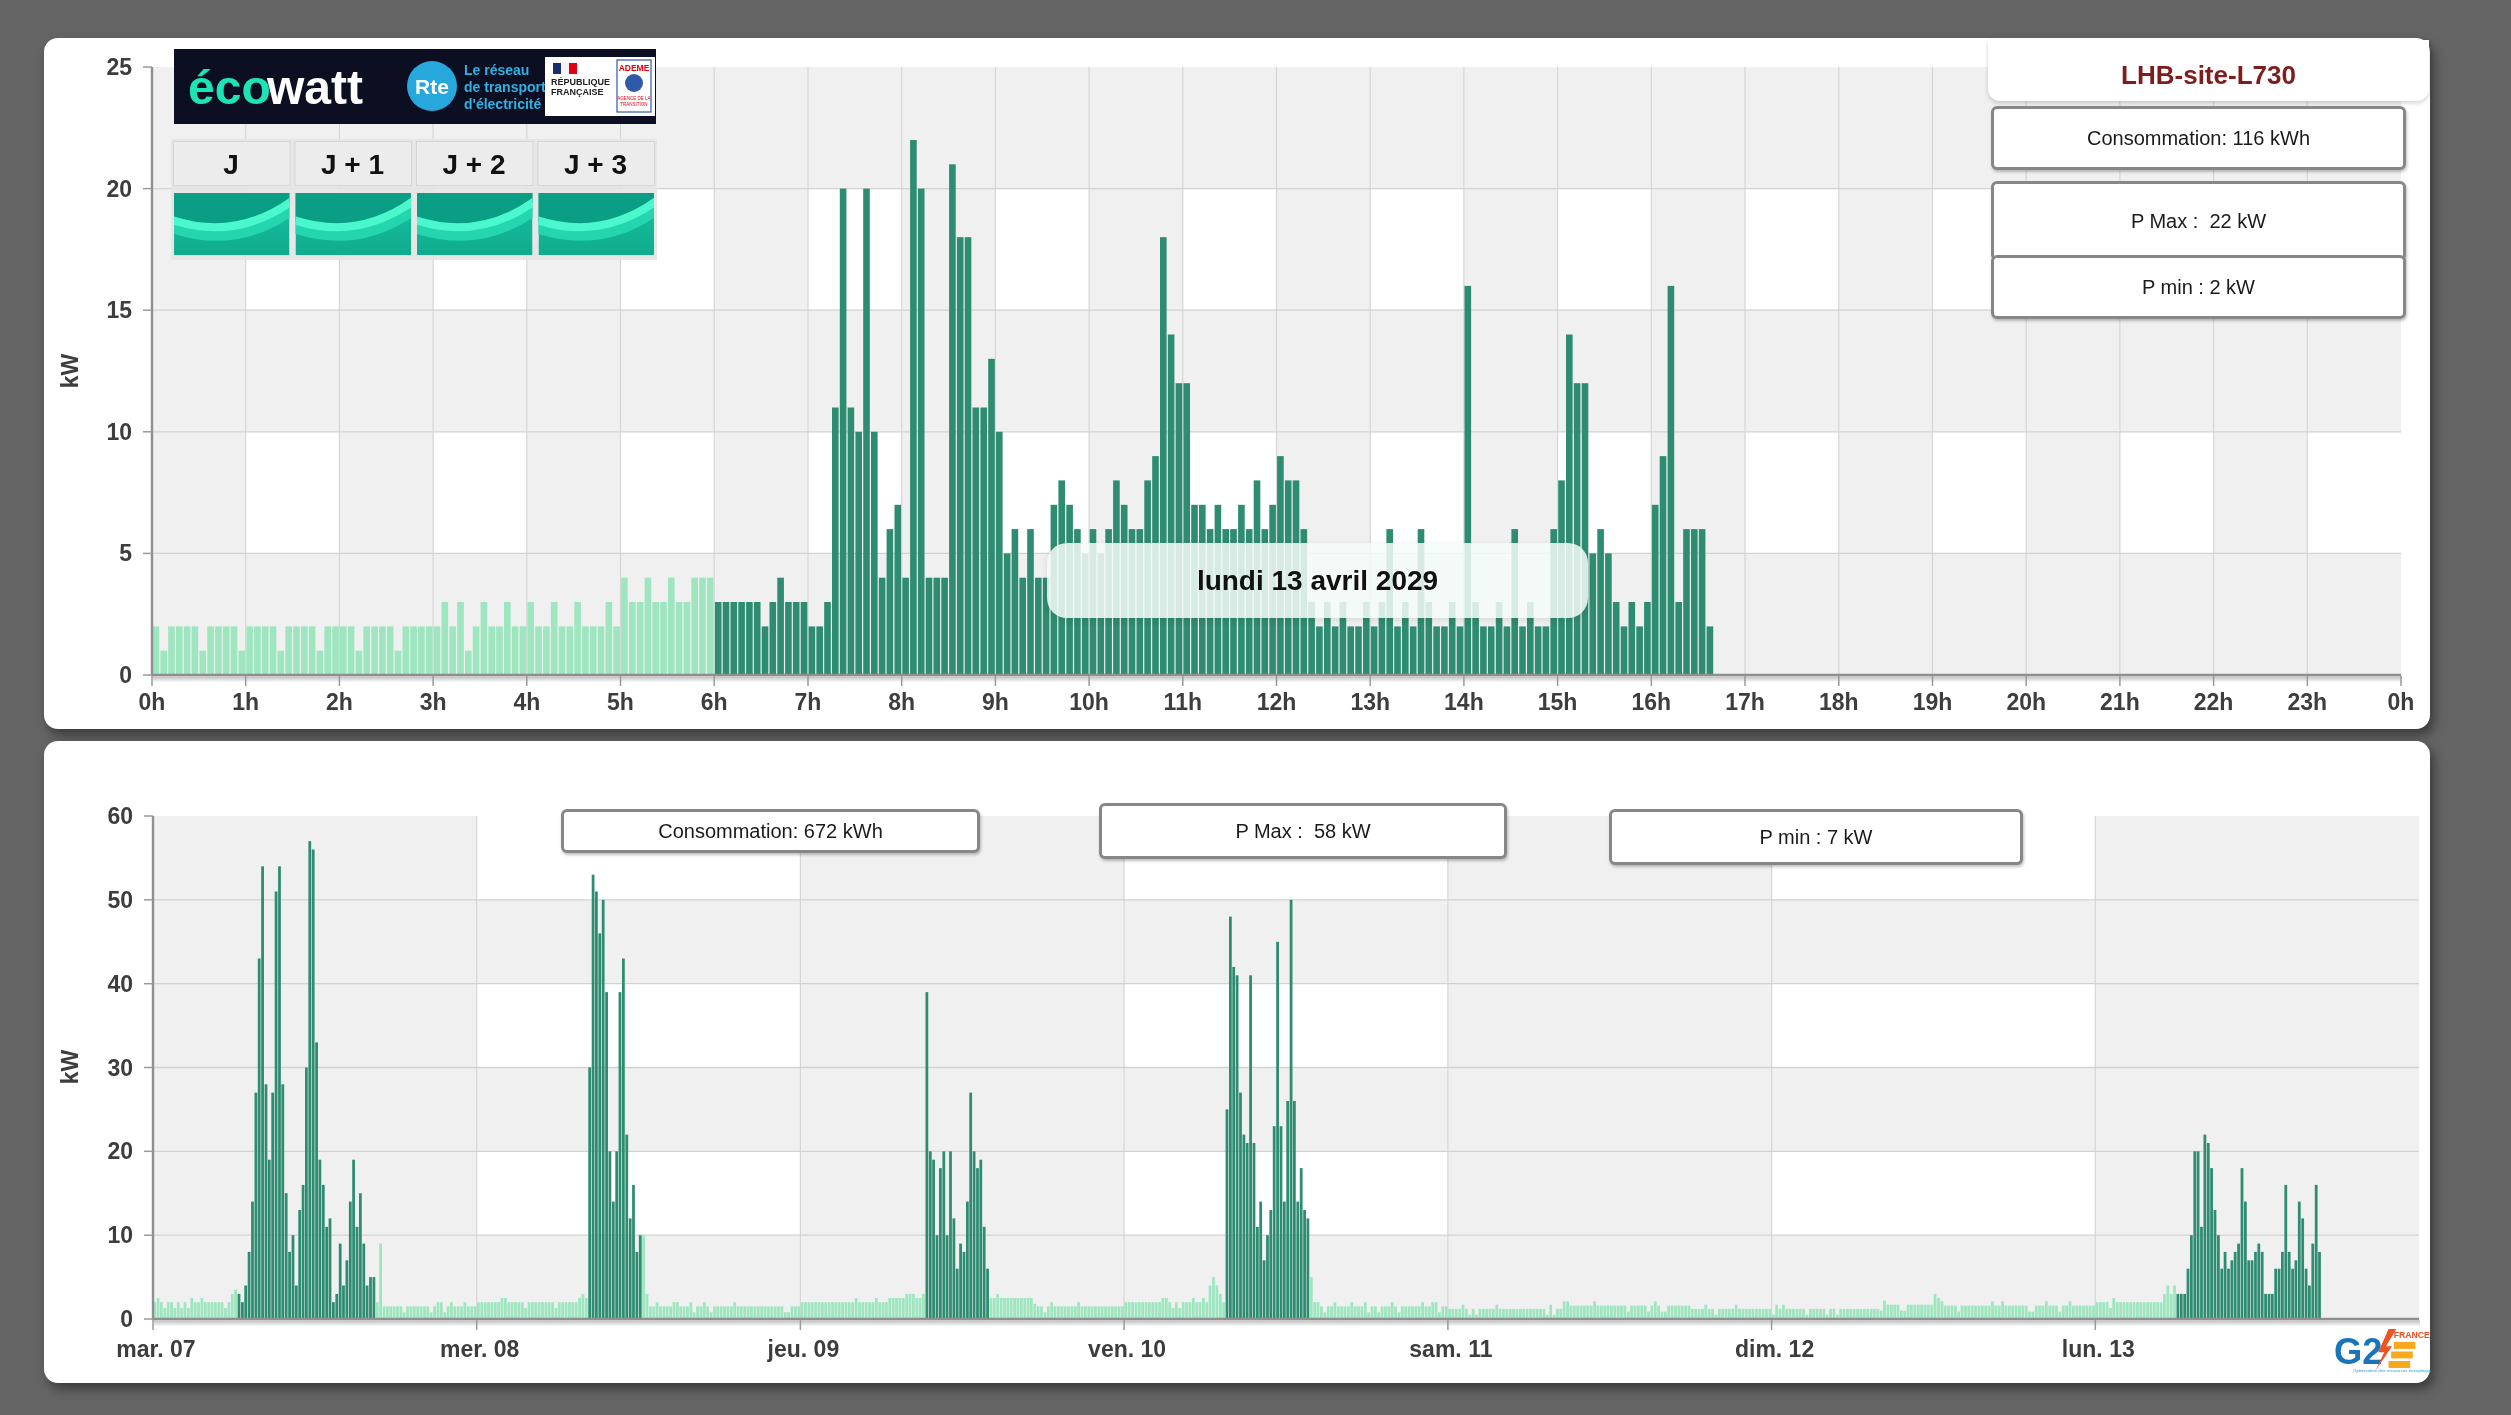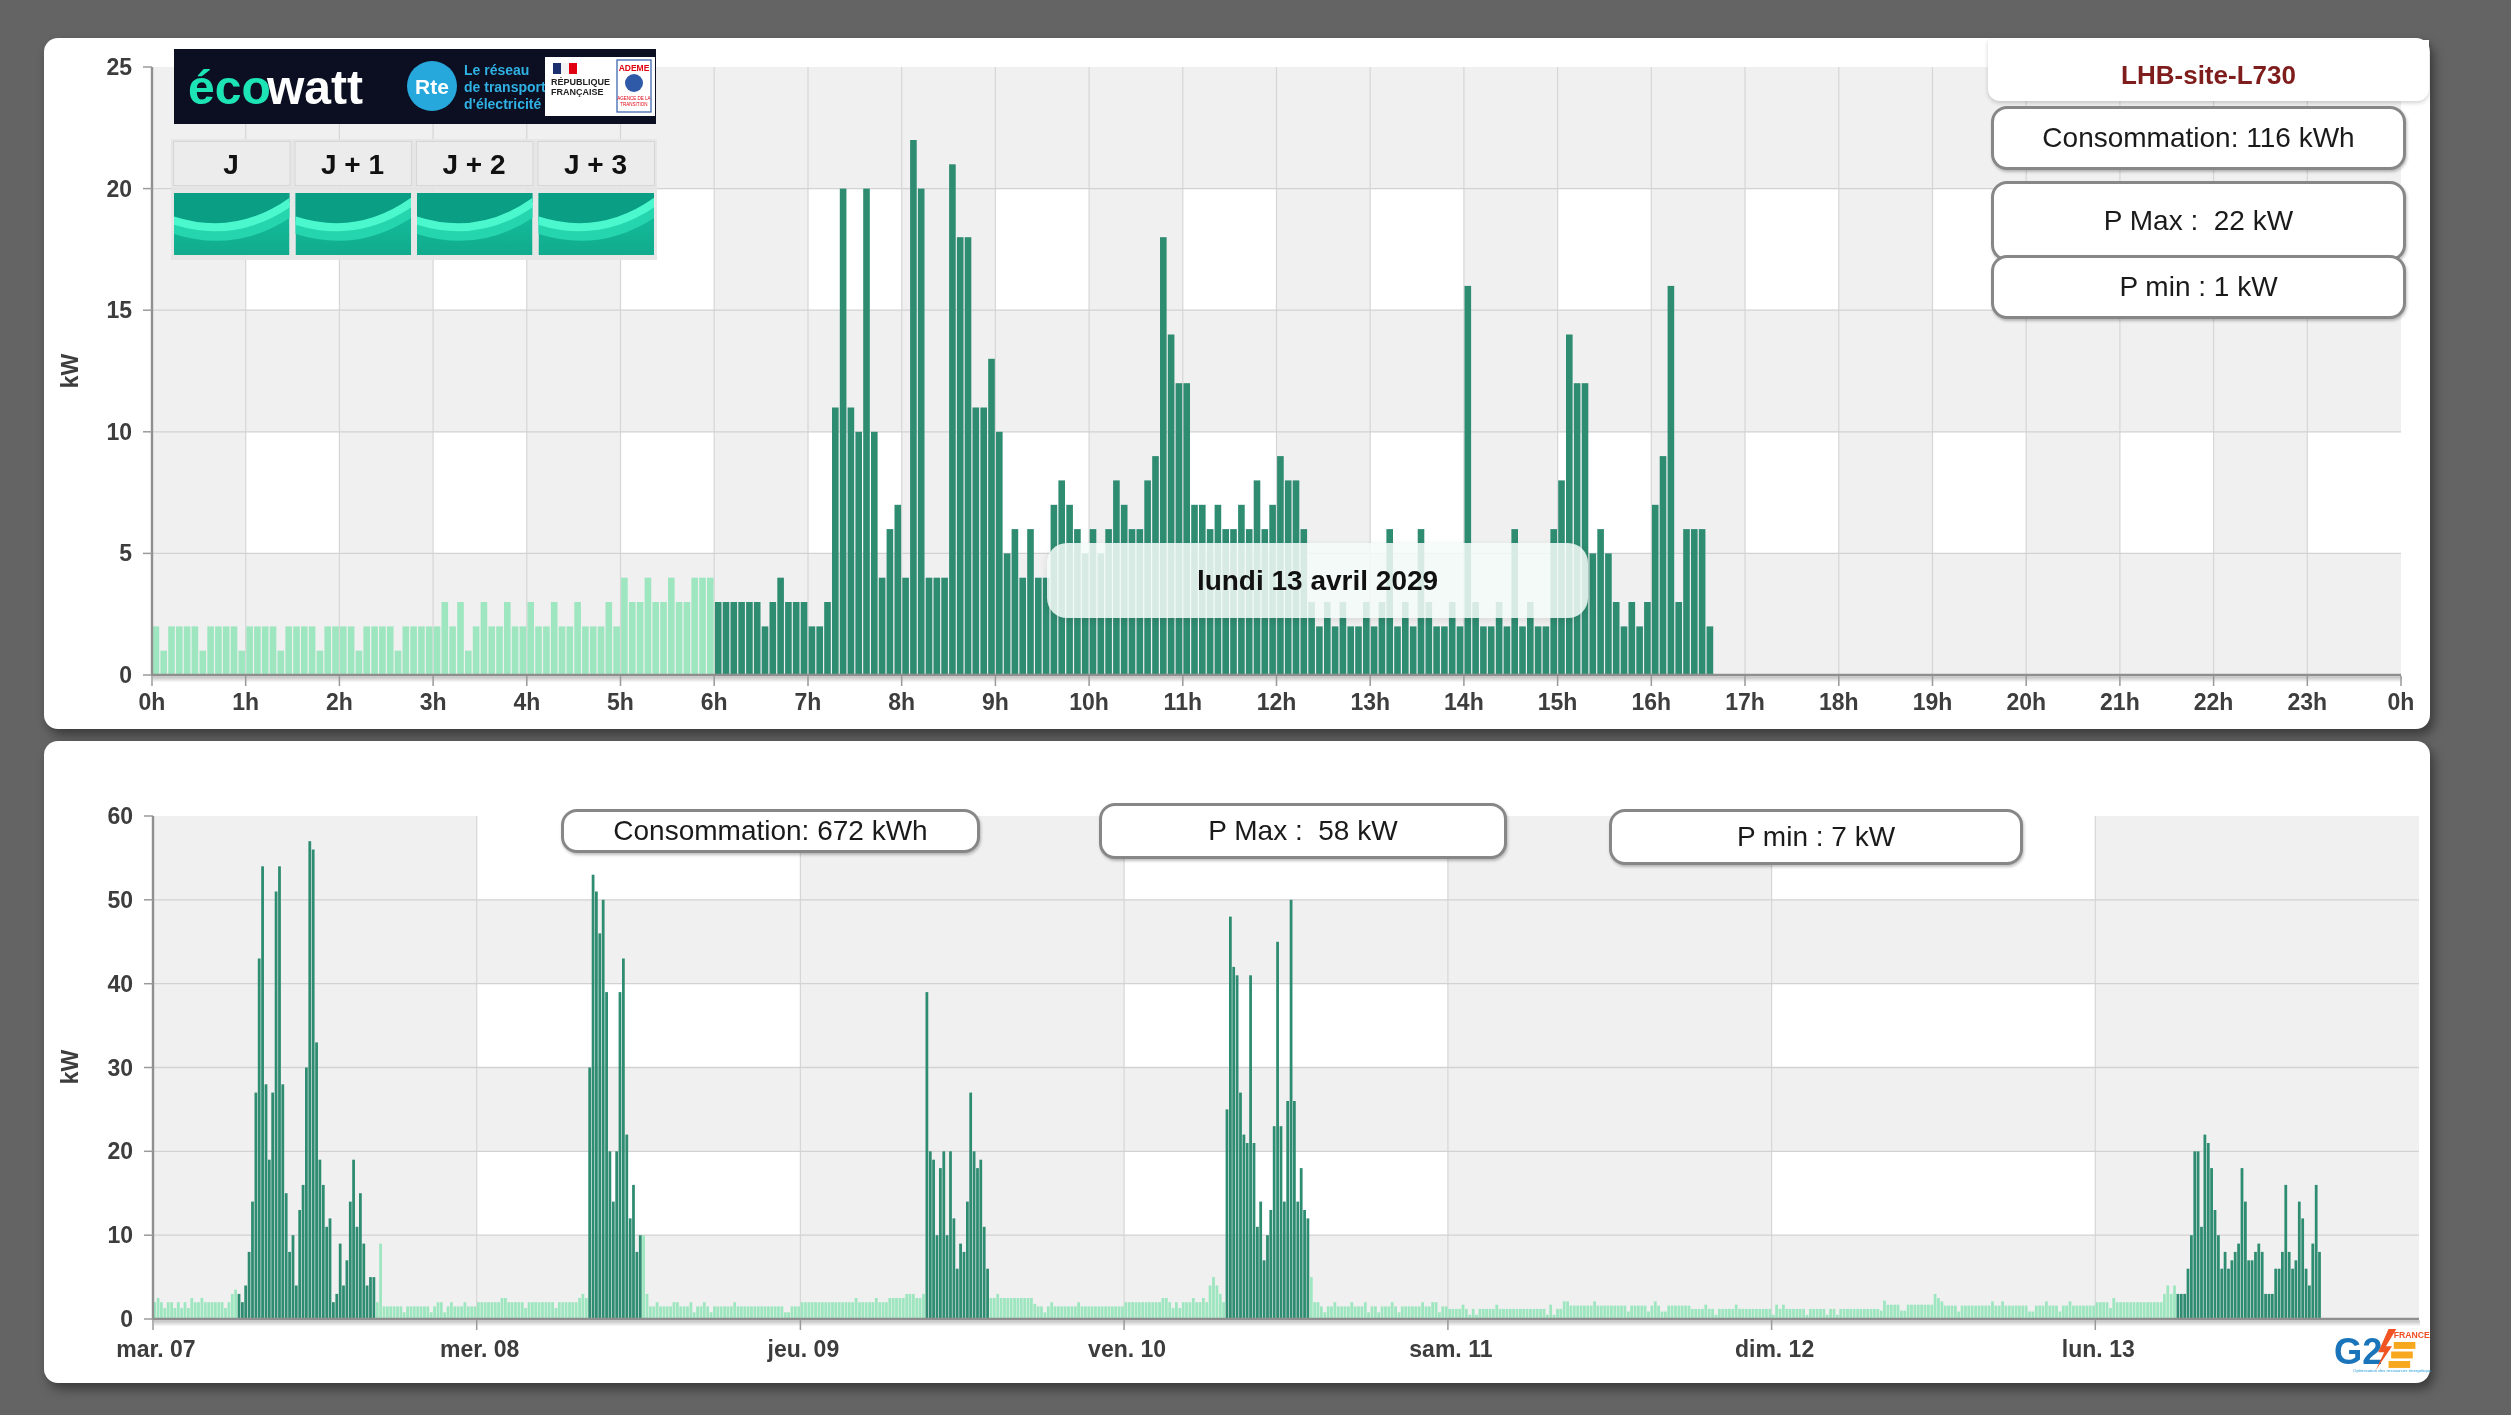--- a/index.html
+++ b/index.html
@@ -1,19 +1,19 @@
 <!DOCTYPE html>
 <html><head>
 <meta charset="utf-8">
 <style>
 * { margin:0; padding:0; box-sizing:border-box; }
 html,body { width:2511px; height:1415px; background:#646464; font-family:"Liberation Sans", sans-serif; overflow:hidden; }
 .panel { position:absolute; background:#fff; border-radius:14px; box-shadow:4px 6px 11px rgba(0,0,0,0.42); }
-.statbox { position:absolute; background:#fff; border:3.5px solid #878787; border-radius:16px;
-  display:flex; align-items:center; justify-content:center; font-size:28px; color:#1a1a1a;
+.statbox { position:absolute; background:#fff; border:3.5px solid #878787; border-radius:6px;
+  display:flex; align-items:center; justify-content:center; font-size:20px; color:#1a1a1a;
   box-shadow:1px 2px 3px rgba(0,0,0,0.25); }
 svg text { font-family:"Liberation Sans", sans-serif; }
 </style>
 </head>
 <body>
 <div class="panel" style="left:44px;top:38px;width:2386px;height:691px">
   <svg width="2386" height="691" viewBox="0 0 2386 691">
 <defs>
         <linearGradient id="axsh" x1="0" y1="0" x2="0" y2="1">
           <stop offset="0" stop-color="#000000" stop-opacity="0.25"></stop>
@@ -405,21 +405,21 @@
    <path d="M-2,0 H118 V8 Q62,48 -2,28 Z" fill="#0a9e85"></path>
    <path d="M-2,34 Q62,56 118,16" fill="none" stroke="#25d5ae" stroke-width="12"></path>
    <path d="M-2,27 Q62,48 118,8" fill="none" stroke="#4bf8ce" stroke-width="8"></path>
   </g>
       </g>
 </svg>
   <div style="position:absolute;left:1944px;top:2px;width:441px;height:61px;background:#fff;border-radius:0 0 12px 12px;box-shadow:0 2px 4px rgba(0,0,0,0.18);"></div>
   <div style="position:absolute;left:1944px;top:22px;width:441px;text-align:center;font-size:26px;font-weight:700;color:#7f1d1d">LHB-site-L730</div>
   <div class="statbox" style="left:1947px;top:68px;width:415px;height:64px">Consommation: 116 kWh</div>
   <div class="statbox" style="left:1947px;top:143px;width:415px;height:80px">P Max :&nbsp; 22 kW</div>
-  <div class="statbox" style="left:1947px;top:217px;width:415px;height:64px">P min : 1 kW</div>
+  <div class="statbox" style="left:1947px;top:217px;width:415px;height:64px">P min : 2 kW</div>
   <div style="position:absolute;left:1003px;top:505px;width:541px;height:75px;background:rgba(245,251,248,0.85);border-radius:20px;box-shadow:0 2px 7px rgba(0,0,0,0.10);display:flex;align-items:center;justify-content:center;font-size:28px;font-weight:700;color:#111">lundi 13 avril 2029</div>
 </div>
 <div class="panel" style="left:44px;top:741px;width:2386px;height:642px">
   <svg width="2386" height="642" viewBox="0 0 2386 642">
 <defs>
         <linearGradient id="axsh2" x1="0" y1="0" x2="0" y2="1">
           <stop offset="0" stop-color="#000000" stop-opacity="0.25"></stop>
           <stop offset="1" stop-color="#000000" stop-opacity="0"></stop>
         </linearGradient>
       </defs>

